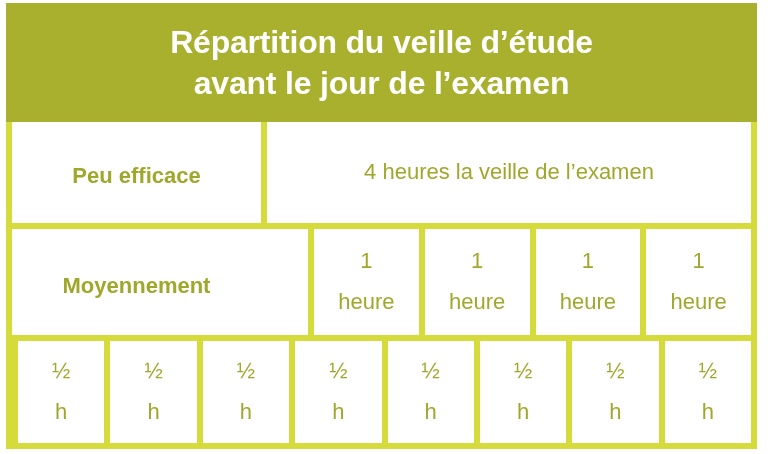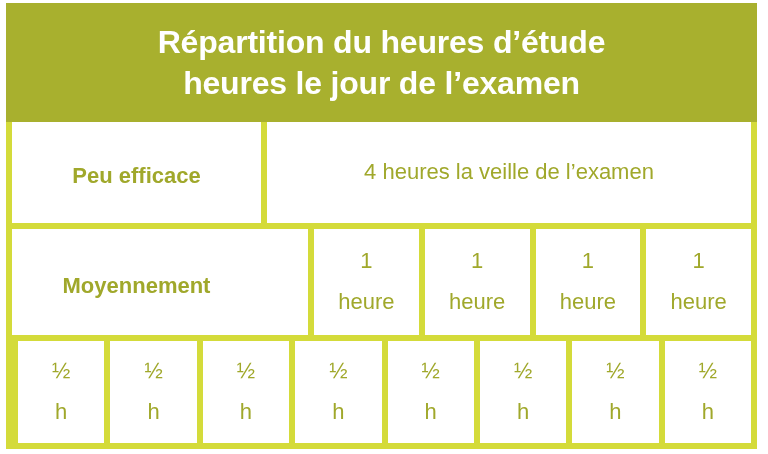--- a/index.html
+++ b/index.html
@@ -120,22 +120,22 @@
   .cell .frac {
     font-size: 22px;
   }
 </style>
 </head>
 <body>
 
 <div id="infographic">
 
   <div class="banner">
-    <div class="banner-line">Répartition du heures d’étude</div>
-    <div class="banner-line">heures le jour de l’examen</div>
+    <div class="banner-line">Répartition du veille d’étude</div>
+    <div class="banner-line">avant le jour de l’examen</div>
   </div>
 
   <div class="grid">
 
     <div class="row row-1">
       <div class="label-cell">
         <span>Peu efficace</span>
       </div>
       <div class="data-area">
         <div class="cell cell-wide">

